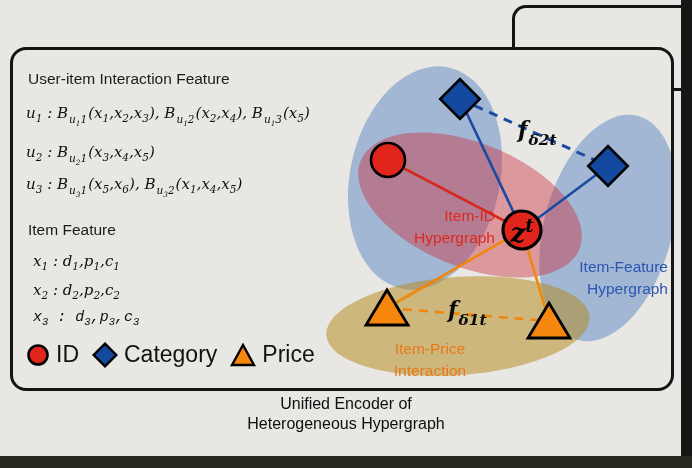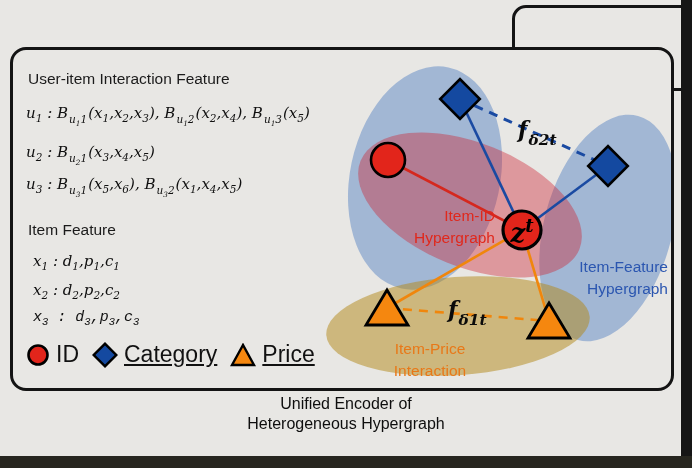--- a/index.html
+++ b/index.html
@@ -28,21 +28,21 @@
   .s1 { top:48px; } .s2 { top:87px; } .s3 { top:119px; }
   .feat { position:absolute; left:20px; font-size:15px; line-height:24px; }
   .fx1 { top:199px; } .fx2 { top:228px; } .fx3 { top:256px;font-family:Liberation Mono, monospace; }
   sub, sup { font-size:0.7em; }
   .ss { display:inline-flex; flex-direction:row; align-items:flex-start;
         line-height:0.82; font-size:0.7em; vertical-align:-0.5em; padding:0 1px; }
   
   .legend { position:absolute; left:13px; top:291px; display:flex; align-items:center;
             font-size:23px; color:#111; }
   .leg-item { display:flex; align-items:center; gap:6px; }
-  .leg-item + .leg-item { margin-left:13px;text-decoration:underline; }
+  .leg-item + .leg-item { margin-left:13px; }
   .leg-icon { display:block; }
   
   .ellipse { position:absolute; border-radius:50%; }
   .e-blue-left  { left:337px; top:15px;  width:150px; height:226px;
                   background:rgba(77,124,193,0.45); transform:rotate(12deg); }
   .e-blue-right { left:531px; top:62px;  width:128px; height:232px;
                   background:rgba(77,124,193,0.45); transform:rotate(15deg); }
   .e-red        { left:339px; top:93px;  width:236px; height:124px;
                   background:rgba(205,35,50,0.40); transform:rotate(22deg); }
   .e-tan        { left:313px; top:227px; width:264px; height:98px;

